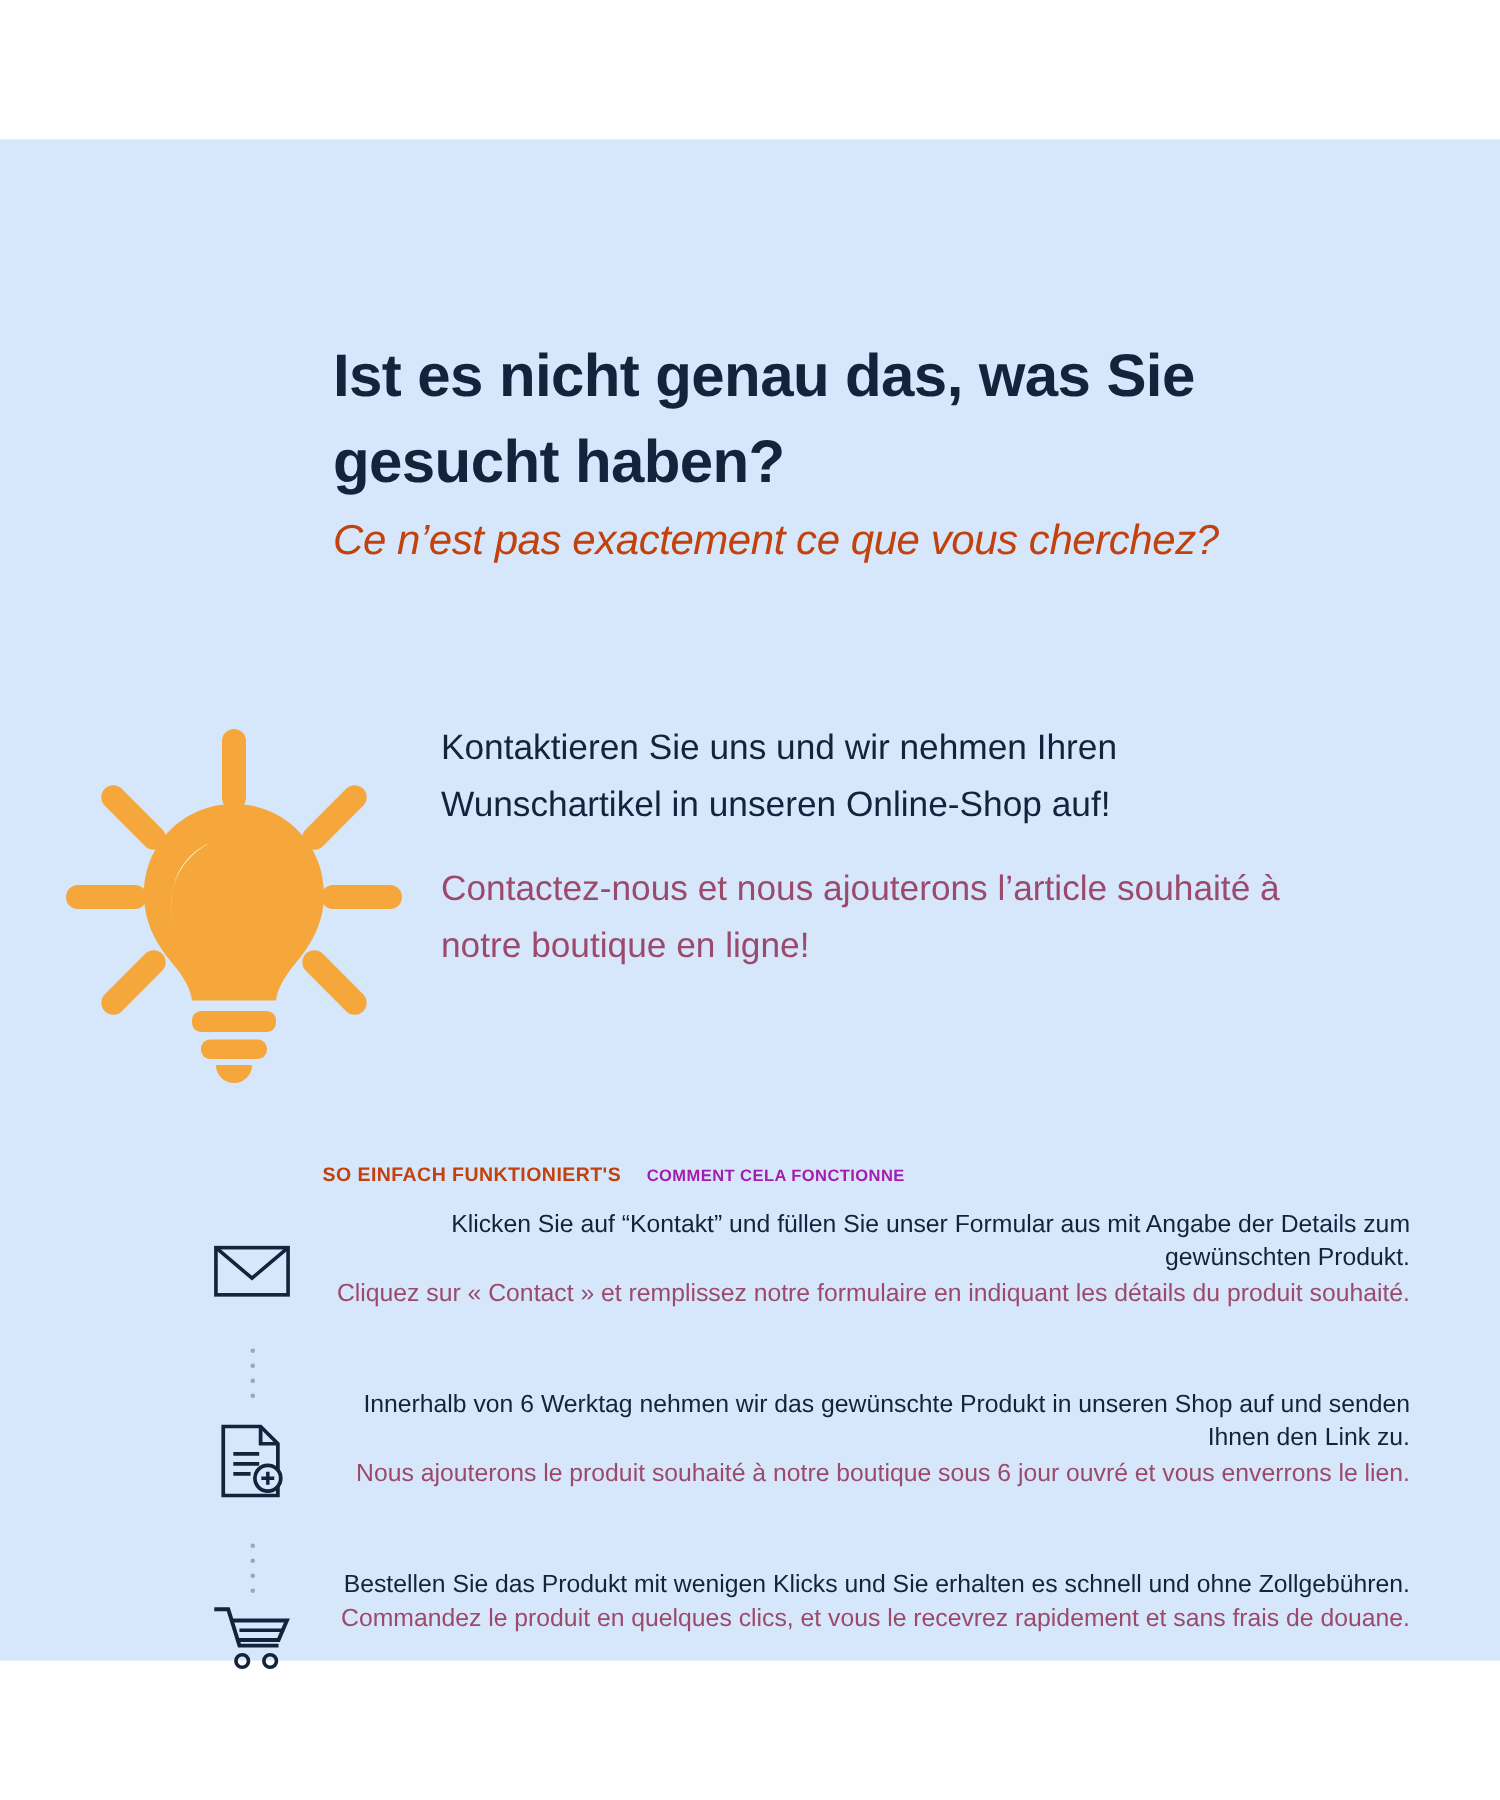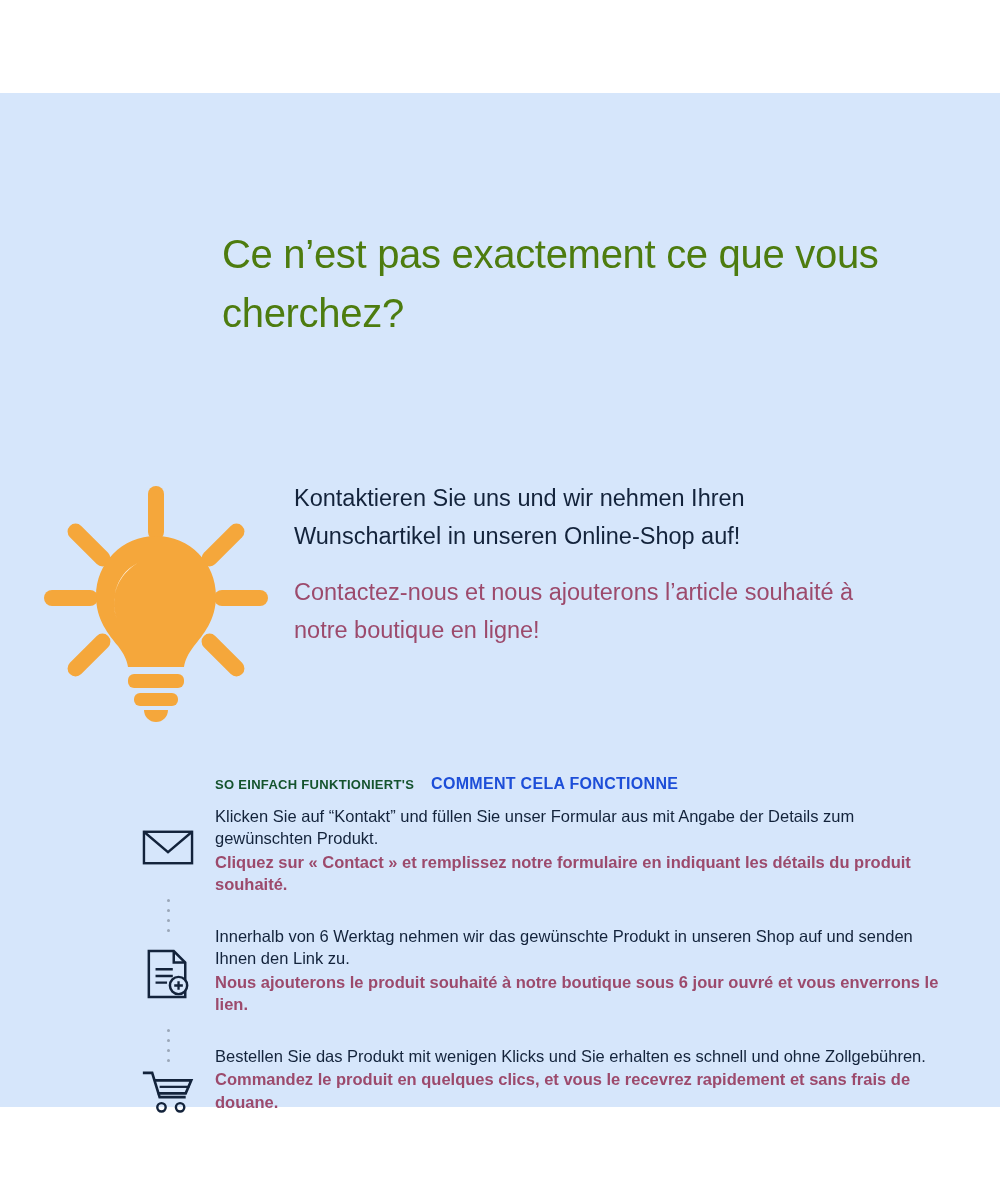--- a/index.html
+++ b/index.html
@@ -29,26 +29,27 @@
     width: 700px;
   }
   .headline .de {
     font-size: 40px;
     font-weight: bold;
     line-height: 1.42;
     color: #13233b;
     letter-spacing: -0.4px;
   }
   .headline .fr {
-    font-size: 40px;
+    font-size: 28px;
     font-weight: normal;
     line-height: 1.48;
-    color: #4d7c0f;
+    color: #c2410c;
     letter-spacing: -0.3px;
     margin-top: 2px;
+    font-style: italic;
   }
   
   .bulb {
     position: absolute;
     left: 36px;
     top: 385px;
     width: 240px;
     height: 245px;
   }
   
@@ -76,40 +77,41 @@
     position: absolute;
     left: 215px;
     top: 682px;
     display: flex;
     align-items: baseline;
     gap: 17px;
   }
   .hiw-title .de {
     font-size: 13px;
     font-weight: bold;
-    color: #14532d;
+    color: #c2410c;
     letter-spacing: 0.3px;
   }
   .hiw-title .fr {
-    font-size: 16px;
+    font-size: 11px;
     font-weight: bold;
-    color: #1d4ed8;
+    color: #a21caf;
     letter-spacing: 0.3px;
   }
   .steps {
     position: absolute;
     left: 120px;
     top: 708px;
     width: 820px;
   }
   .step {
     position: relative;
     display: flex;
     align-items: flex-start;
     min-height: 120px;
+    text-align: right;
   }
   .step-icon {
     width: 95px;
     flex: 0 0 95px;
     display: flex;
     justify-content: center;
     padding-top: 28px;
   }
   .step-text {
     flex: 1;
@@ -117,21 +119,21 @@
   }
   .step-text .de {
     font-size: 16.5px;
     line-height: 1.35;
     color: #13233b;
   }
   .step-text .fr {
     font-size: 16.5px;
     line-height: 1.35;
     color: #9c4a6c;
-    font-weight: bold;
+    font-weight: normal;
     margin-top: 1px;
   }
   .dots {
     position: absolute;
     left: 47px;
     width: 3px;
     display: flex;
     flex-direction: column;
     gap: 7px;
     align-items: center;
@@ -145,20 +147,21 @@
   }
   .dots-1 { top: 98px; }
   .dots-2 { top: 228px; }
 </style>
 </head>
 <body>
 
 <div class="banner">
 
   <div class="headline">
+    <div class="de">Ist es nicht genau das, was Sie gesucht haben?</div>
     <div class="fr">Ce n’est pas exactement ce que vous cherchez?</div>
   </div>
 
   <div class="bulb">
     <svg viewBox="0 0 240 245" width="240" height="245" aria-hidden="true">
       <g fill="#f5a73b">
 
         <rect x="112" y="8" width="16" height="54" rx="8"></rect>
         <rect x="45" y="40" width="16" height="54" rx="8" transform="rotate(-45 53 67)"></rect>
         <rect x="179" y="40" width="16" height="54" rx="8" transform="rotate(45 187 67)"></rect>

